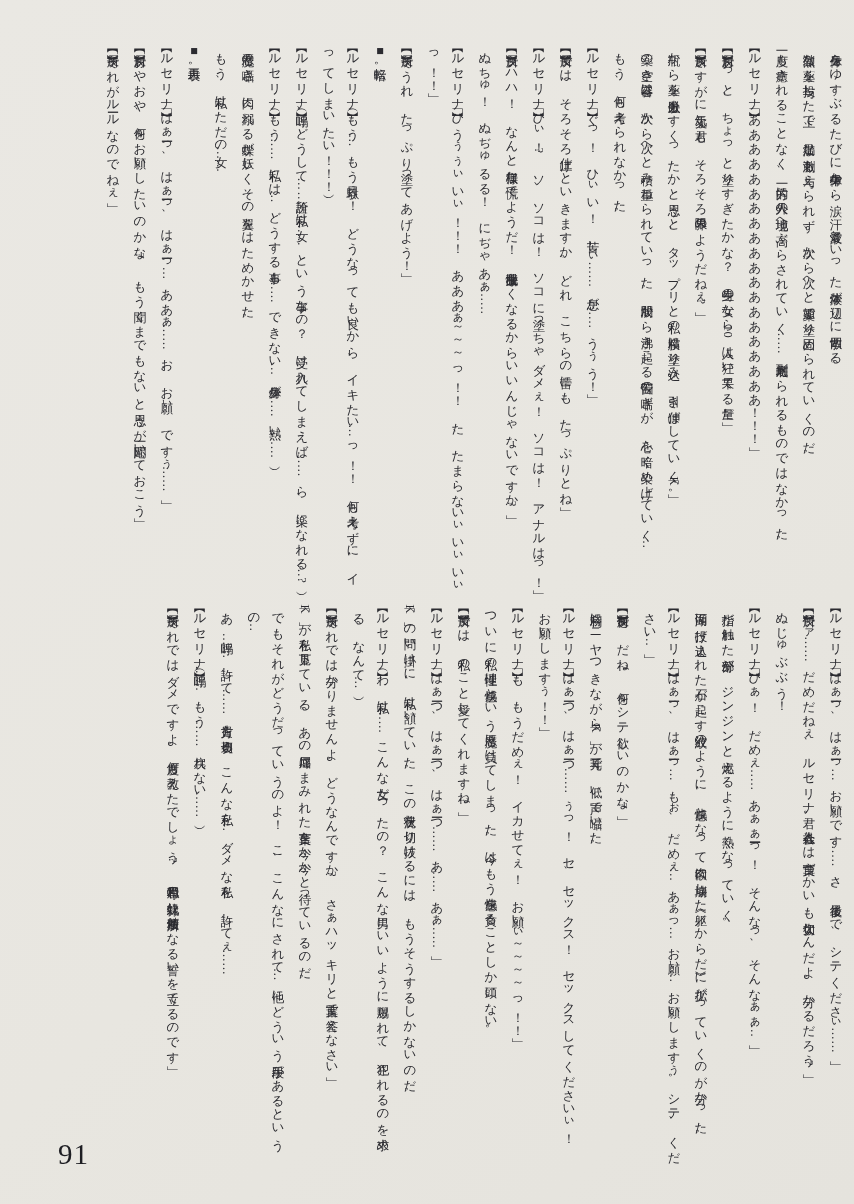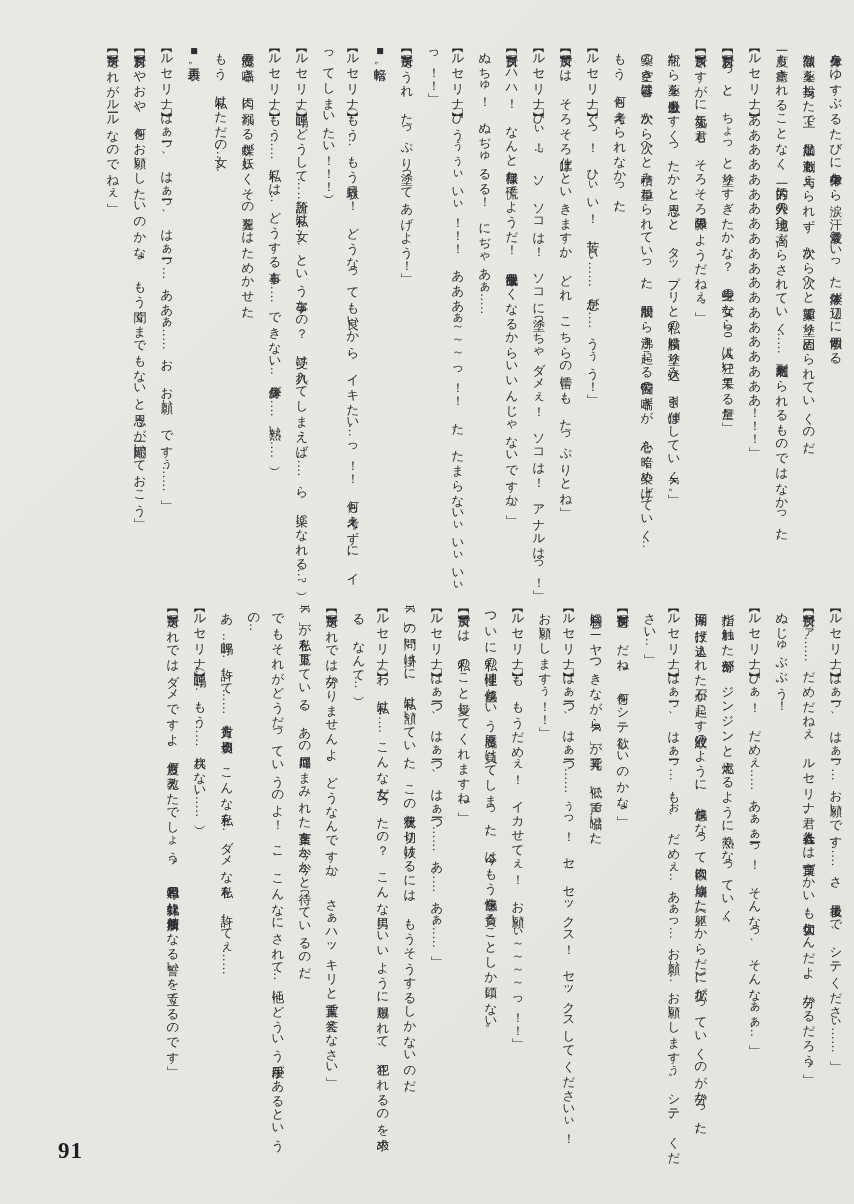--- a/index.html
+++ b/index.html
@@ -58,21 +58,21 @@
     margin: 0;
     margin-block-start: 0;
     margin-block-end: 3px;
     padding: 0;
   }
   .block-top    { top: 44px;  height: 546px; }
   .block-bottom { top: 604px; height: 556px; }
   
   .page-number {
     position: absolute; left: 58px; top: 1138px;
-    font-size: 23px; font-weight: bold;
+    font-size: 29px; font-weight: normal;
     color: #1e1e23;
     letter-spacing: 1px;
   }
 </style>
 </head>
 <body>
 
 <div class="page">
 
 

